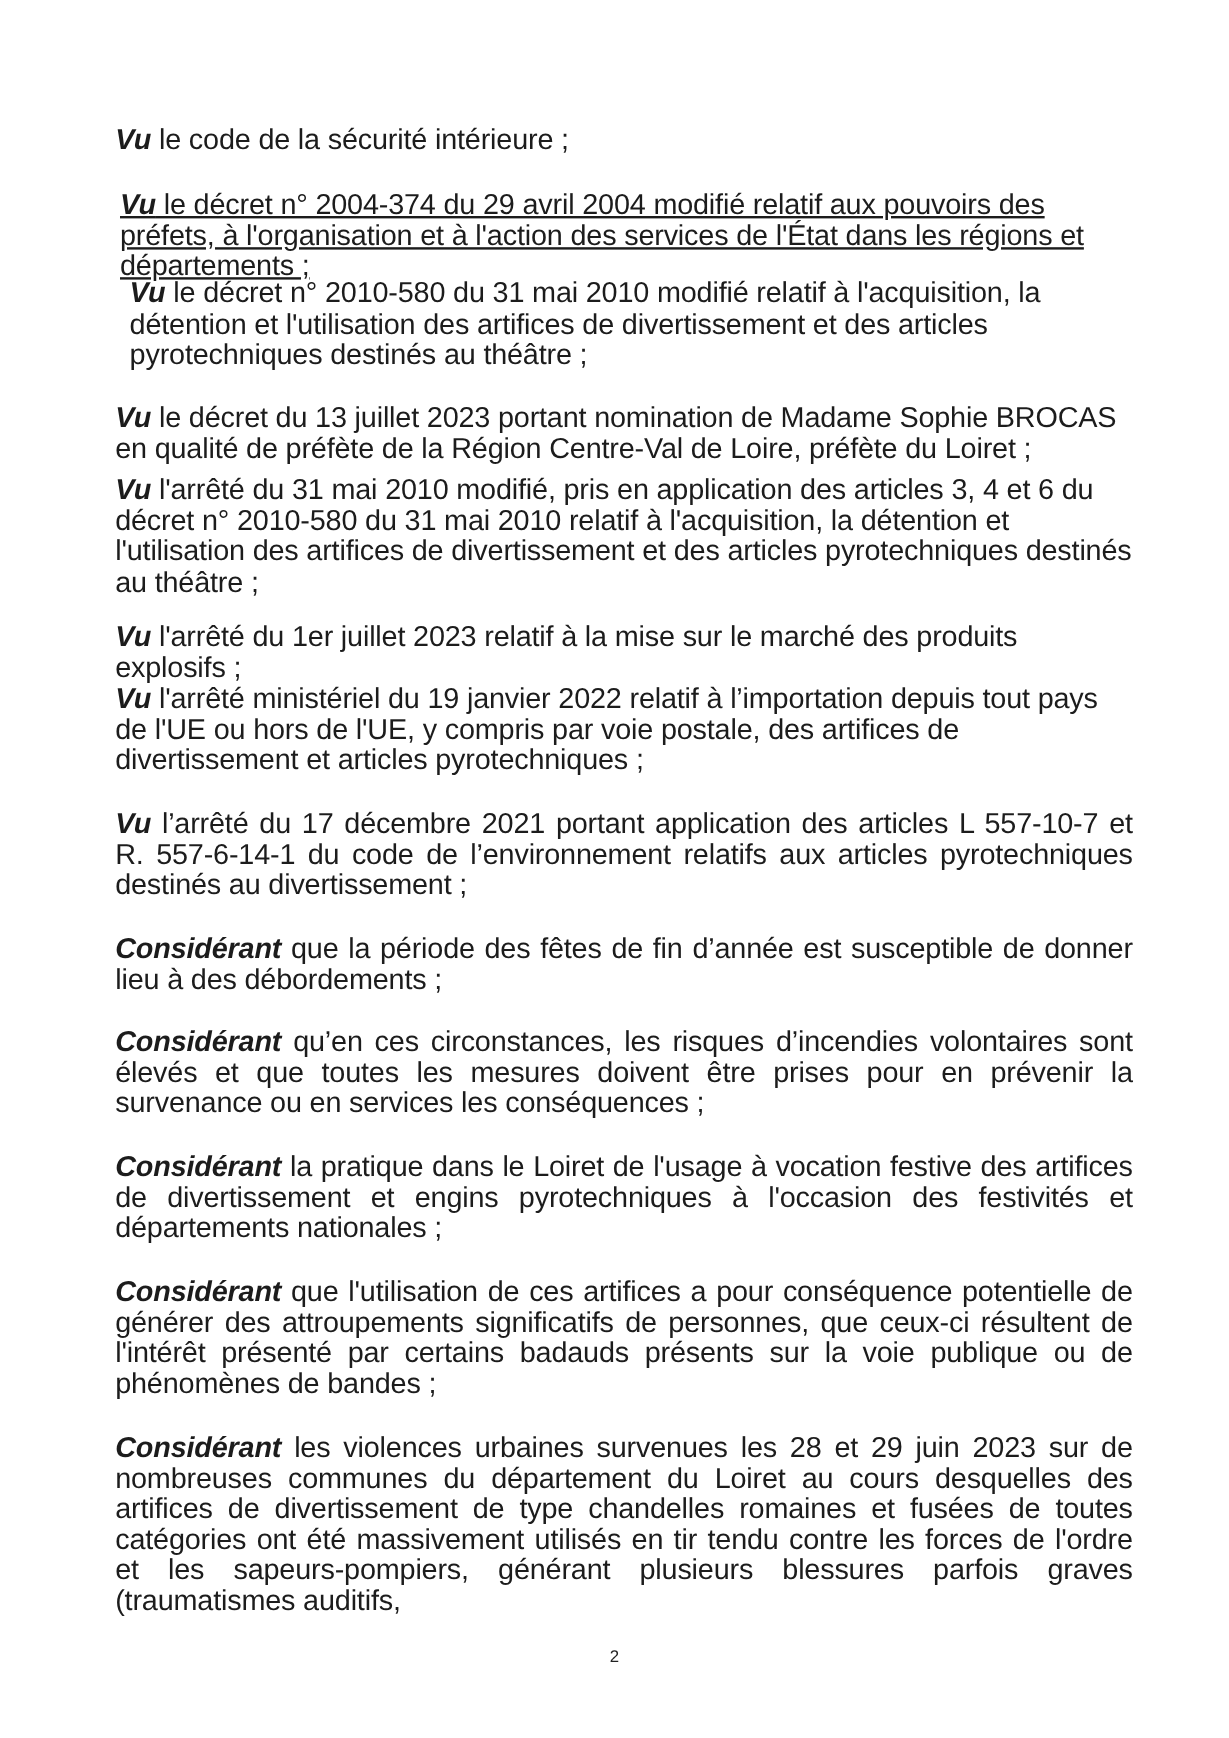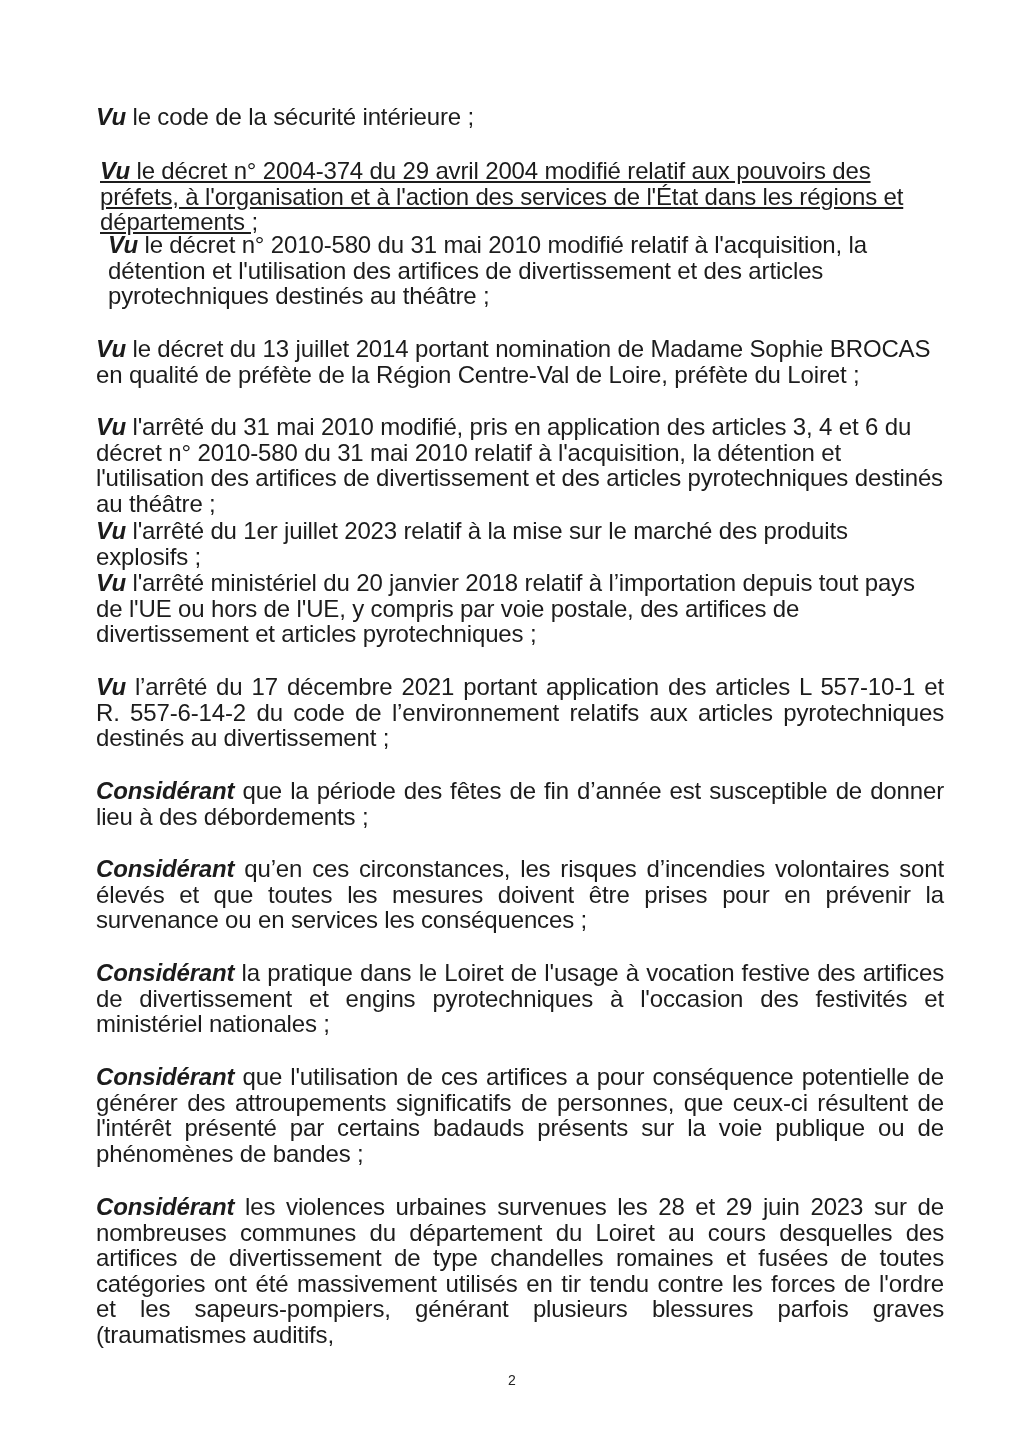--- a/index.html
+++ b/index.html
@@ -46,25 +46,25 @@
     }
   </style>
 </head>
 <body>
 
 <div class="page-root">
   <div class="page" id="page-body">
       <p class="para" style="position: absolute; top: 0px; left: 0px; width: 848px; margin: 0px;"><span class="lead">Vu</span><span> le code de la sécurité intérieure ;</span></p>
       <p class="para" style="position: absolute; top: 50px; left: 0px; width: 848px; margin: 4px; text-decoration: underline;"><span class="lead">Vu</span><span> le décret n° 2004-374 du 29 avril 2004 modifié relatif aux pouvoirs des préfets, à l'organisation et à l'action des services de l'État dans les régions et départements ;</span></p>
       <p class="para" style="position: absolute; top: 128px; left: 12px; width: 848px; margin: 0px;"><span class="lead">Vu</span><span> le décret n° 2010-580 du 31 mai 2010 modifié relatif à l'acquisition, la détention et l'utilisation des artifices de divertissement et des articles pyrotechniques destinés au théâtre ;</span></p>
-      <p class="para" style="position: absolute; top: 232px; left: 0px; width: 848px; margin: 0px;"><span class="lead">Vu</span><span> le décret du 13 juillet 2014 portant nomination de Madame Sophie BROCAS en qualité de préfète de la Région Centre-Val de Loire, préfète du Loiret ;</span></p>
-      <p class="para" style="position: absolute; top: 310px; left: 0px; width: 848px; margin: 0px;"><span class="lead">Vu</span><span> l'arrêté du 31 mai 2010 modifié, pris en application des articles 3, 4 et 6 du décret n° 2010-580 du 31 mai 2010 relatif à l'acquisition, la détention et l'utilisation des artifices de divertissement et des articles pyrotechniques destinés au théâtre ;</span></p>
+      <p class="para" style="position: absolute; top: 232px; left: 0px; width: 848px; margin: 0px;"><span class="lead">Vu</span><span> le décret du 13 juillet 2023 portant nomination de Madame Sophie BROCAS en qualité de préfète de la Région Centre-Val de Loire, préfète du Loiret ;</span></p>
+      <p class="para" style="position: absolute; top: 292px; left: 0px; width: 848px; margin: 0px;"><span class="lead">Vu</span><span> l'arrêté du 31 mai 2010 modifié, pris en application des articles 3, 4 et 6 du décret n° 2010-580 du 31 mai 2010 relatif à l'acquisition, la détention et l'utilisation des artifices de divertissement et des articles pyrotechniques destinés au théâtre ;</span></p>
       <p class="para" style="position: absolute; top: 414px; left: 0px; width: 848px; margin: 0px;"><span class="lead">Vu</span><span> l'arrêté du 1er juillet 2023 relatif à la mise sur le marché des produits explosifs ;</span></p>
-      <p class="para" style="position: absolute; top: 466px; left: 0px; width: 848px; margin: 0px;"><span class="lead">Vu</span><span> l'arrêté ministériel du 20 janvier 2018 relatif à l’importation depuis tout pays de l'UE ou hors de l'UE, y compris par voie postale, des artifices de divertissement et articles pyrotechniques ;</span></p>
-      <p class="para justify" style="position: absolute; top: 570px; left: 0px; width: 848px; margin: 0px;"><span class="lead">Vu</span><span> l’arrêté du 17 décembre 2021 portant application des articles L 557-10-1 et R. 557-6-14-2 du code de l’environnement relatifs aux articles pyrotechniques destinés au divertissement ;</span></p>
+      <p class="para" style="position: absolute; top: 466px; left: 0px; width: 848px; margin: 0px;"><span class="lead">Vu</span><span> l'arrêté ministériel du 19 janvier 2022 relatif à l’importation depuis tout pays de l'UE ou hors de l'UE, y compris par voie postale, des artifices de divertissement et articles pyrotechniques ;</span></p>
+      <p class="para justify" style="position: absolute; top: 570px; left: 0px; width: 848px; margin: 0px;"><span class="lead">Vu</span><span> l’arrêté du 17 décembre 2021 portant application des articles L 557-10-7 et R. 557-6-14-1 du code de l’environnement relatifs aux articles pyrotechniques destinés au divertissement ;</span></p>
       <p class="para justify" style="position: absolute; top: 674px; left: 0px; width: 848px; margin: 0px;"><span class="lead">Considérant</span><span> que la période des fêtes de fin d’année est susceptible de donner lieu à des débordements ;</span></p>
       <p class="para justify" style="position: absolute; top: 752px; left: 0px; width: 848px; margin: 0px;"><span class="lead">Considérant</span><span> qu’en ces circonstances, les risques d’incendies volontaires sont élevés et que toutes les mesures doivent être prises pour en prévenir la survenance ou en services les conséquences ;</span></p>
-      <p class="para justify" style="position: absolute; top: 856px; left: 0px; width: 848px; margin: 0px;"><span class="lead">Considérant</span><span> la pratique dans le Loiret de l'usage à vocation festive des artifices de divertissement et engins pyrotechniques à l'occasion des festivités et ministériel nationales ;</span></p>
+      <p class="para justify" style="position: absolute; top: 856px; left: 0px; width: 848px; margin: 0px;"><span class="lead">Considérant</span><span> la pratique dans le Loiret de l'usage à vocation festive des artifices de divertissement et engins pyrotechniques à l'occasion des festivités et départements nationales ;</span></p>
       <p class="para justify" style="position: absolute; top: 960px; left: 0px; width: 848px; margin: 0px;"><span class="lead">Considérant</span><span> que l'utilisation de ces artifices a pour conséquence potentielle de générer des attroupements significatifs de personnes, que ceux-ci résultent de l'intérêt présenté par certains badauds présents sur la voie publique ou de phénomènes de bandes ;</span></p>
       <p class="para justify" style="position: absolute; top: 1090px; left: 0px; width: 848px; margin: 0px;"><span class="lead">Considérant</span><span> les violences urbaines survenues les 28 et 29 juin 2023 sur de nombreuses communes du département du Loiret au cours desquelles des artifices de divertissement de type chandelles romaines et fusées de toutes catégories ont été massivement utilisés en tir tendu contre les forces de l'ordre et les sapeurs-pompiers, générant plusieurs blessures parfois graves (traumatismes auditifs,</span></p>
     </div>
   <div class="page-number">2</div>
 </div>
 
 </body></html>

